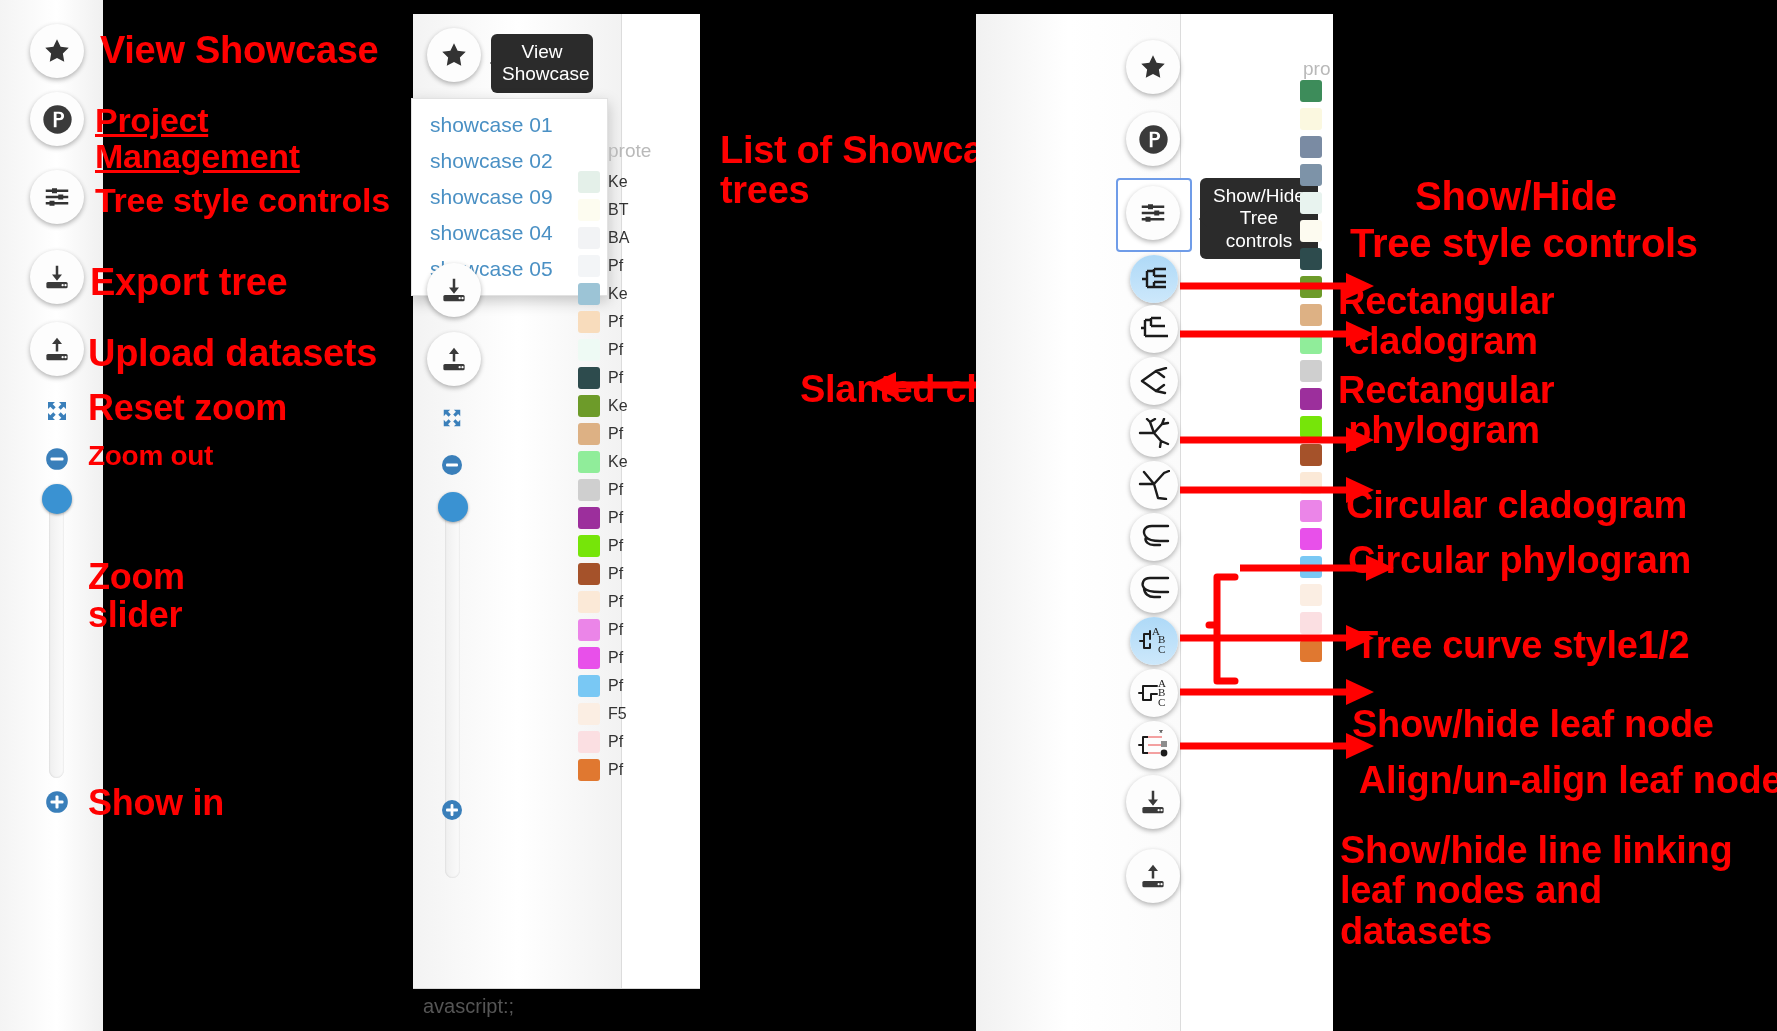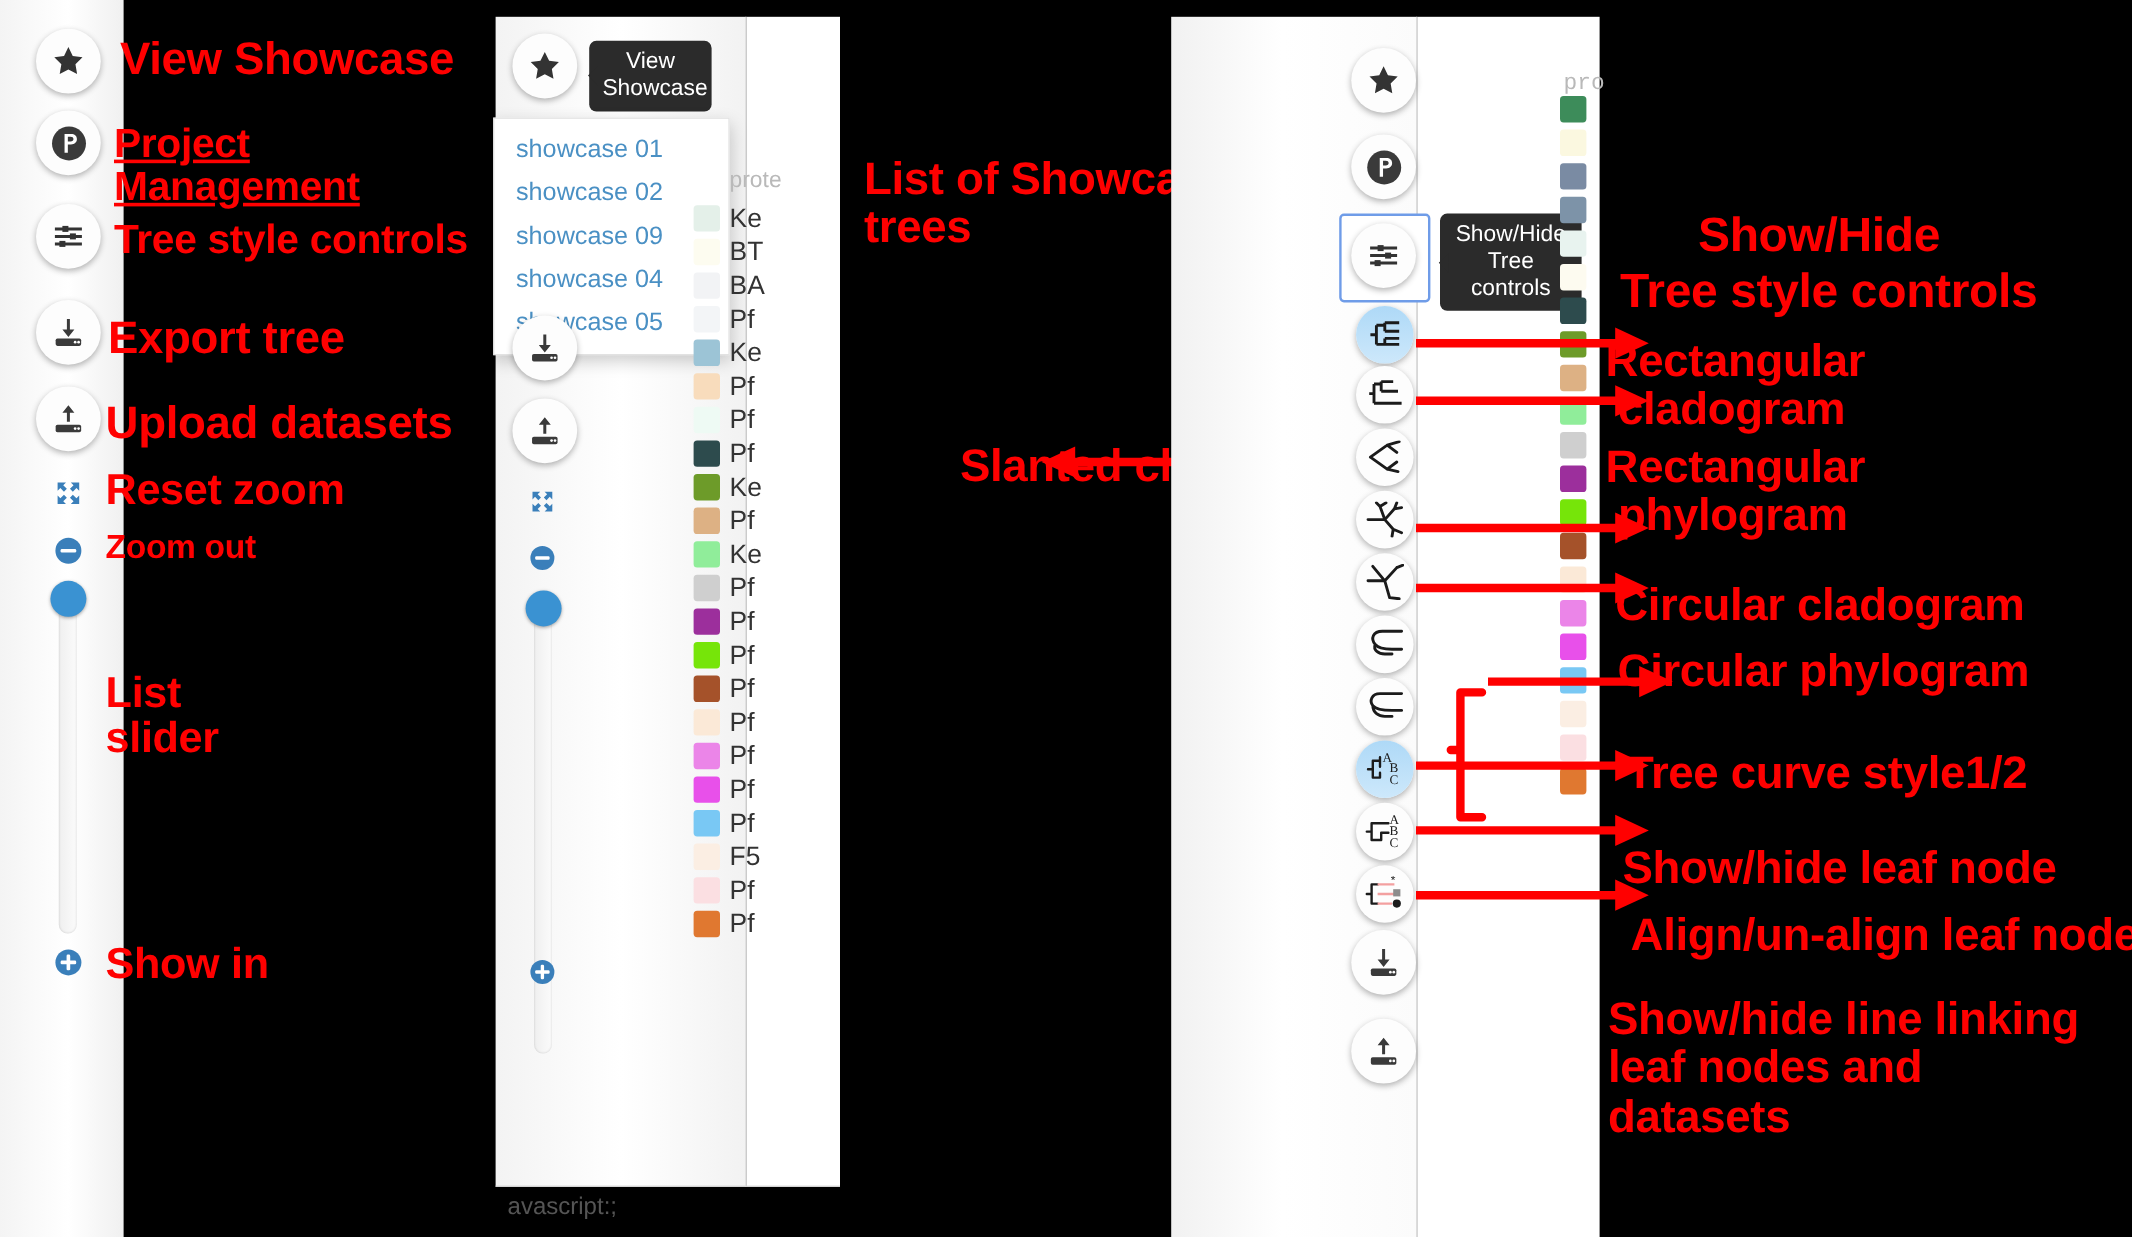--- a/index.html
+++ b/index.html
@@ -38,21 +38,21 @@
 
   
   .dd{position:absolute;background:#fff;border:1px solid #e2e2e2;
       box-shadow:0 5px 14px rgba(0,0,0,.22);padding:8px 0;}
   .dd a{display:block;color:#4a90c4;font-size:21px;padding:6px 18px;
         text-decoration:none;font-family:"Liberation Sans",sans-serif;}
 
   
   .lgrow{display:flex;align-items:center;height:28px;}
   .sw{width:22px;height:22px;border-radius:3px;flex:0 0 auto;margin-right:8px;}
-  .lglbl{font-size:22px;color:#333;white-space:nowrap;
+  .lglbl{font-size:16px;color:#333;white-space:nowrap;
          font-family:"Liberation Sans",sans-serif;}
   .lghdr{font-size:19px;color:#b9b9b9;padding-left:30px;height:28px;
          font-family:"Liberation Sans",sans-serif;}
 
   .vrule{position:absolute;width:1px;background:#dcdcdc;}
   .hrule{position:absolute;height:1px;background:#d8d8d8;}
   .statusbar{position:absolute;color:#555;font-size:20px;
              font-family:"Liberation Sans",sans-serif;}
 
   .arrow{position:absolute;}
@@ -135,21 +135,21 @@
 <div class="plainicon" style="left:44px;top:446px;width:26px;height:26px;">
   <svg width="26" height="26" viewBox="0 0 24 24">
     <circle cx="12" cy="12" r="10" fill="#3a7fba"></circle>
     <rect x="6" y="10.6" width="12" height="2.8" fill="#fff" rx="1"></rect>
   </svg>
 </div>
 <div class="ann" style="left:88px;top:441px;font-size:28px;">Zoom out</div>
 
 <div class="ztrack" style="left:49px;top:498px;height:280px;"></div>
 <div class="zknob" style="left:42px;top:484px;"></div>
-<div class="ann" style="left:88px;top:558px;font-size:36px;">List
+<div class="ann" style="left:88px;top:558px;font-size:36px;">Zoom
 slider</div>
 
 <div class="plainicon" style="left:44px;top:789px;width:26px;height:26px;">
   <svg width="26" height="26" viewBox="0 0 24 24">
     <circle cx="12" cy="12" r="10" fill="#3a7fba"></circle>
     <rect x="6" y="10.6" width="12" height="2.8" fill="#fff" rx="1"></rect>
     <rect x="10.6" y="6" width="2.8" height="12" fill="#fff" rx="1"></rect>
   </svg>
 </div>
 <div class="ann" style="left:88px;top:784px;font-size:36px;">Show in</div>
@@ -449,21 +449,21 @@
     <svg width="30" height="30" viewBox="0 0 24 24" fill="#3a3a3a">
       <path d="M12 3l4 5h-3v6h-2V8H8z"></path>
         <rect x="3.5" y="16" width="17" height="5" rx="1.2"></rect>
       <circle cx="16.5" cy="18.5" r=".9" fill="#fff"></circle>
         <circle cx="18.8" cy="18.5" r=".9" fill="#fff"></circle>
     </svg>
   </span>
 </div>
 
 <div style="position:absolute;left:1303px;top:58px;font-size:19px;color:#b9b9b9;
-            font-family:Liberation Mono, monospace;">pro</div>
+            font-family:Liberation Sans, sans-serif;">pro</div>
 <div id="right-swatches" style="position:absolute;left:1300px;top:80px;width:40px;">
     <div style="width: 22px; height: 22px; border-radius: 3px; margin-bottom: 6px; background: rgb(61, 140, 90);"></div>
     <div style="width: 22px; height: 22px; border-radius: 3px; margin-bottom: 6px; background: rgb(251, 248, 224);"></div>
     <div style="width: 22px; height: 22px; border-radius: 3px; margin-bottom: 6px; background: rgb(122, 139, 163);"></div>
     <div style="width: 22px; height: 22px; border-radius: 3px; margin-bottom: 6px; background: rgb(125, 147, 168);"></div>
     <div style="width: 22px; height: 22px; border-radius: 3px; margin-bottom: 6px; background: rgb(232, 243, 239);"></div>
     <div style="width: 22px; height: 22px; border-radius: 3px; margin-bottom: 6px; background: rgb(253, 251, 240);"></div>
     <div style="width: 22px; height: 22px; border-radius: 3px; margin-bottom: 6px; background: rgb(45, 75, 77);"></div>
     <div style="width: 22px; height: 22px; border-radius: 3px; margin-bottom: 6px; background: rgb(109, 155, 41);"></div>
     <div style="width: 22px; height: 22px; border-radius: 3px; margin-bottom: 6px; background: rgb(221, 177, 132);"></div>

